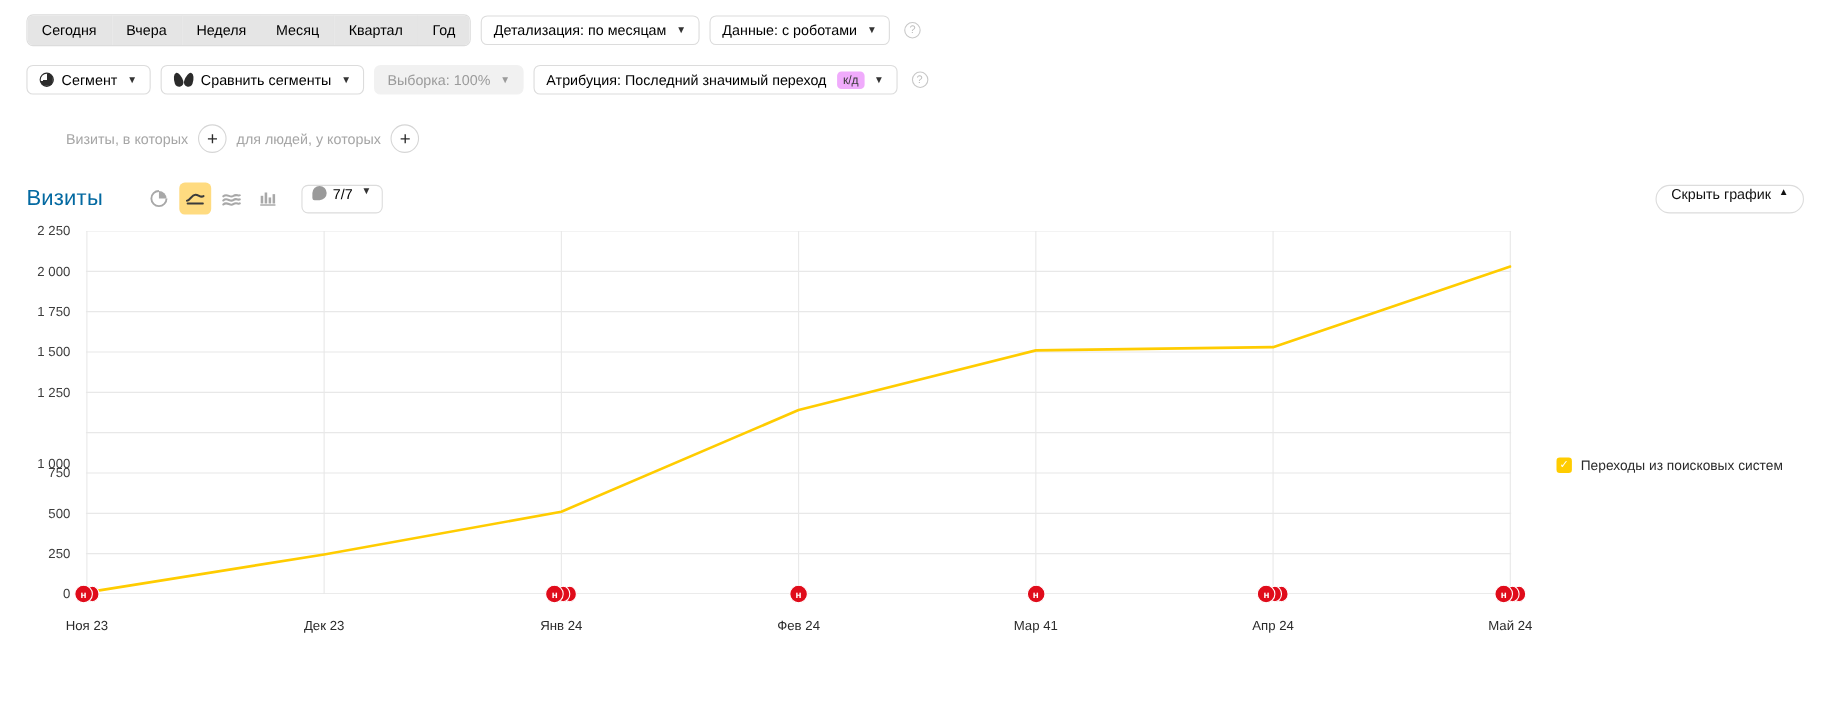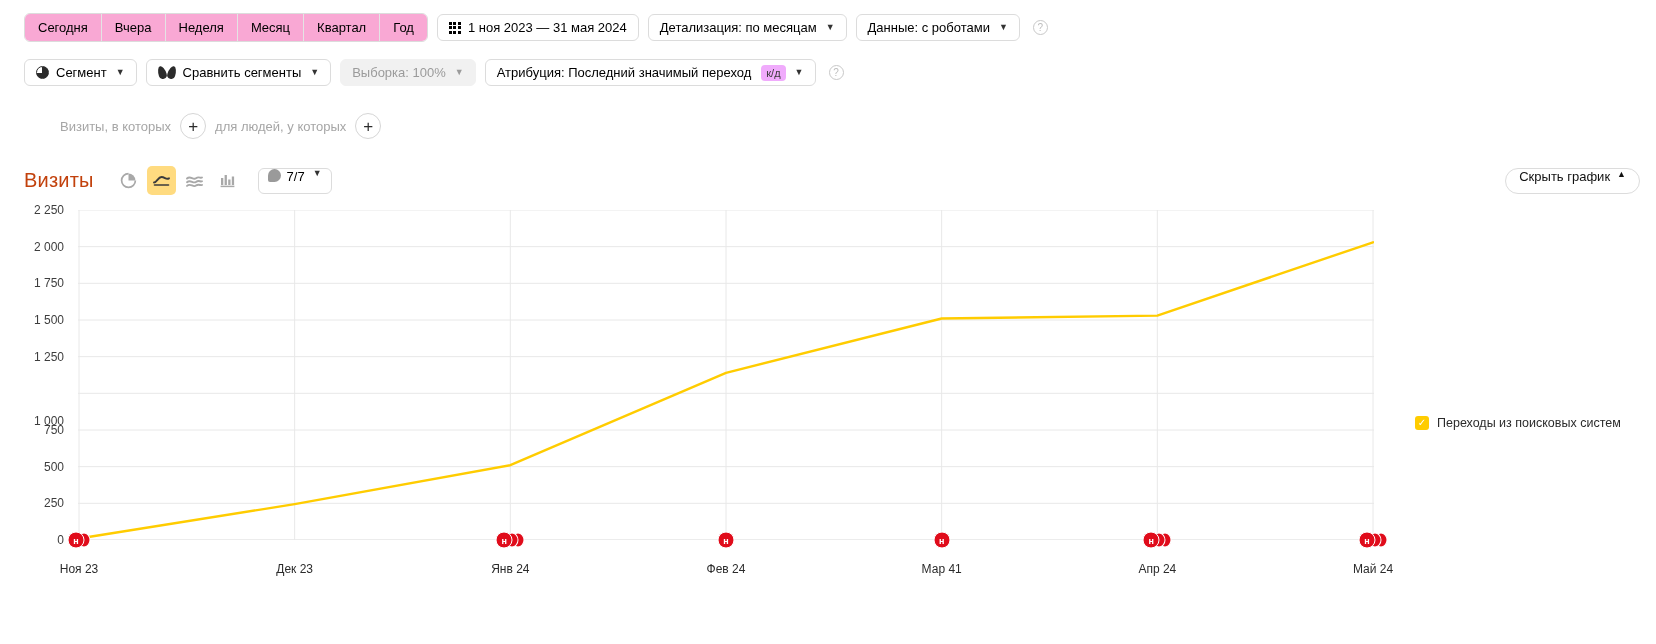--- a/index.html
+++ b/index.html
@@ -12,21 +12,21 @@
     overflow: hidden;
   }
   .page { position: relative; width: 1656px; height: 644px; }
 
   
   .row1 { position: absolute; left: 24px; top: 13px; display: flex; align-items: center; gap: 9px; }
   .seg-group { display: flex; border: 1px solid #dcdcdc; border-radius: 6px; overflow: hidden; background: #fff; }
   .seg-btn {
     font-size: 13px; color: #000; padding: 0 13px; height: 27px;
     display: flex; align-items: center; justify-content: center;
-    background: #f9a8d4; border: none; border-right: 1px solid #e4e4e4;
+    background: #e5e5e5; border: none; border-right: 1px solid #e4e4e4;
     cursor: pointer; white-space: nowrap; font-family: inherit;
   }
   .seg-btn:last-child { border-right: none; }
   .pill {
     display: flex; align-items: center; gap: 7px; height: 27px; padding: 0 11px;
     border: 1px solid #dcdcdc; border-radius: 6px; background: #fff;
     font-size: 13px; color: #000; cursor: pointer; white-space: nowrap;
     font-family: inherit;
   }
   .pill.disabled { background: #f1f1f1; border-color: #f1f1f1; color: #9b9b9b; }
@@ -67,21 +67,21 @@
   .filter-label { font-size: 13px; color: #a6a6a6; }
   .plus-btn {
     width: 26px; height: 26px; border-radius: 50%; border: 1px solid #d6d6d6;
     background: #fff; color: #2b2b2b; font-size: 17px; display: flex;
     align-items: center; justify-content: center; cursor: pointer; line-height: 1;
     font-family: inherit;
   }
 
   
   .title-row { position: absolute; left: 24px; top: 166px; display: flex; align-items: center; gap: 4px; }
-  .title { font-size: 20px; color: #c2410c; margin-right: 16px; letter-spacing: .2px; }
+  .title { font-size: 20px; color: #0369a1; margin-right: 32px; letter-spacing: .2px; }
   .vbtn {
     width: 29px; height: 29px; border-radius: 5px; background: transparent;
     border: none; display: flex; align-items: center; justify-content: center;
     cursor: pointer; padding: 0;
   }
   .vbtn.active { background: #ffdb80; }
 
   .goals-pill {
     display: flex; align-items: flex-start; gap: 6px; height: 26px; padding: 0 9px;
     border: 1px solid #dcdcdc; border-radius: 6px; background: #fff;
@@ -144,34 +144,20 @@
   <div class="row1">
     <div class="seg-group">
       <button class="seg-btn">Сегодня</button>
       <button class="seg-btn">Вчера</button>
       <button class="seg-btn">Неделя</button>
       <button class="seg-btn">Месяц</button>
       <button class="seg-btn">Квартал</button>
       <button class="seg-btn">Год</button>
     </div>
 
-    <div class="pill">
-      <span class="cal-icon">
-          <i></i>
-          <i></i>
-          <i></i>
-          <i></i>
-          <i></i>
-          <i></i>
-          <i></i>
-          <i></i>
-          <i></i>
-        </span>
-      <span>1 ноя 2023 — 31 мая 2024</span>
-    </div>
 
     <div class="pill">
       <span>Детализация: по месяцам</span>
       <span class="caret">▼</span>
     </div>
 
     <div class="pill">
       <span>Данные: с роботами</span>
       <span class="caret">▼</span>
     </div>

